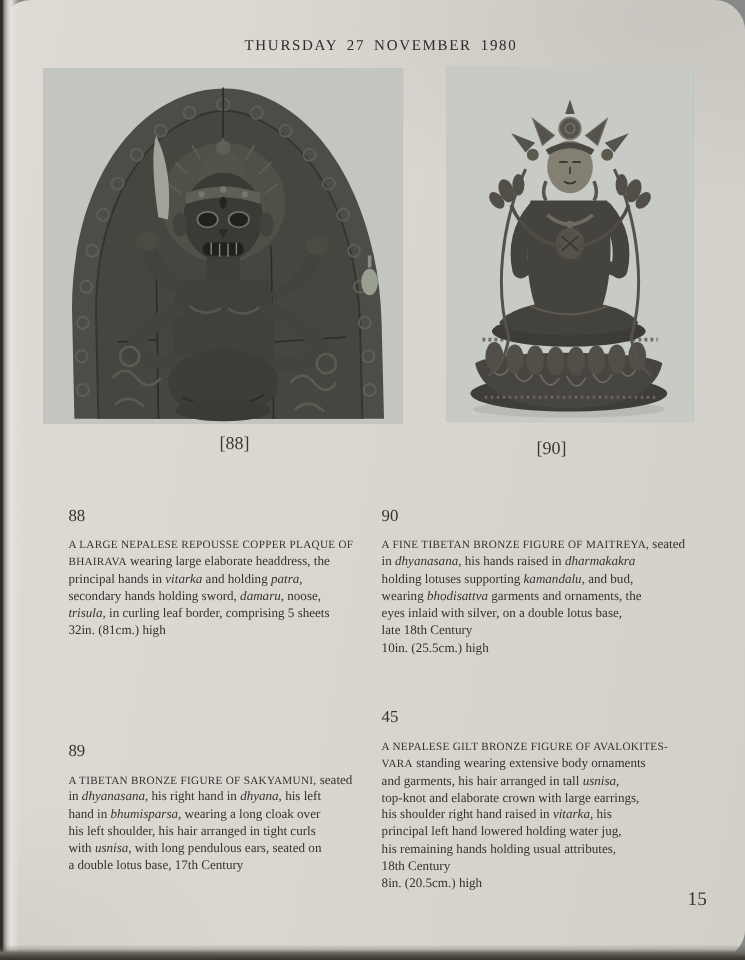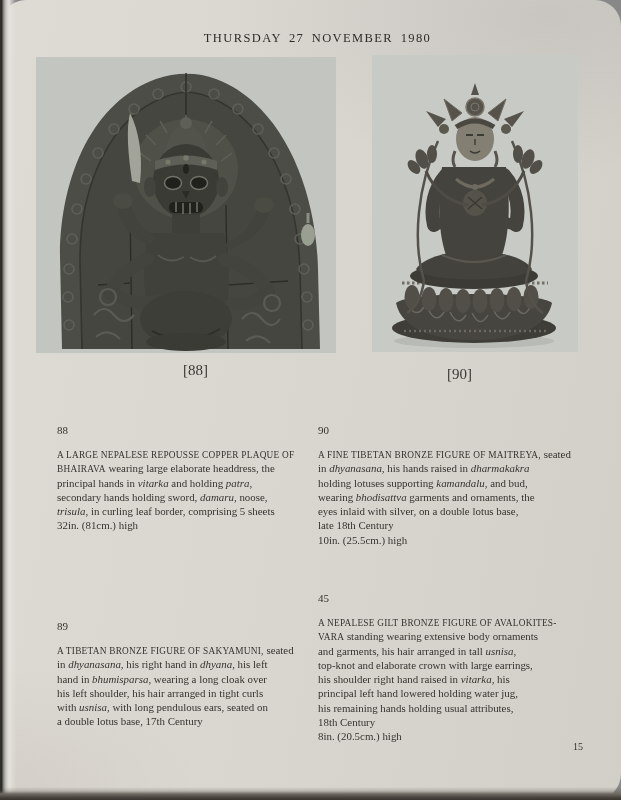--- a/index.html
+++ b/index.html
@@ -27,30 +27,30 @@
     text-align:center;font-size:12.5px;letter-spacing:1.4px;word-spacing:3px;color:#2d2c29;
   }
   .photo{position:absolute;box-shadow:inset 0 0 35px rgba(55,55,50,0.10);}
   .photo svg{display:block;width:100%;height:100%;}
   .photo-left{left:36px;top:57px;width:300px;height:296px;}
   .photo-right{left:372px;top:55px;width:206px;height:297px;}
   .caption{position:absolute;font-size:15px;color:#3a3834;}
   .cap-88{left:183px;top:362px;}
   .cap-90{left:447px;top:366px;}
   .lot{position:absolute;}
-  .lot-number{font-size:11px;line-height:13px;margin-bottom:10px;}
+  .lot-number{font-size:14px;line-height:13px;margin-bottom:10px;}
   .lot-desc{font-size:10.9px;}
   .line{white-space:pre;line-height:14.3px;height:14.3px;}
   .seg-sc{font-size:9.3px;letter-spacing:0.25px;}
   .seg-i{font-style:italic;}
   #lot-88{left:57px;top:424px;}
   #lot-90{left:318px;top:424px;}
   #lot-89{left:57px;top:620px;}
   #lot-91{left:318px;top:592px;}
-  .page-number{position:absolute;left:573px;top:741px;font-size:10px;color:#35332f;}
+  .page-number{position:absolute;left:573px;top:741px;font-size:16px;color:#35332f;}
 </style>
 </head>
 <body>
 
 <div class="page">
 
   <div class="edge-left"></div>
 
   <div class="header">THURSDAY 27 NOVEMBER 1980</div>
 

